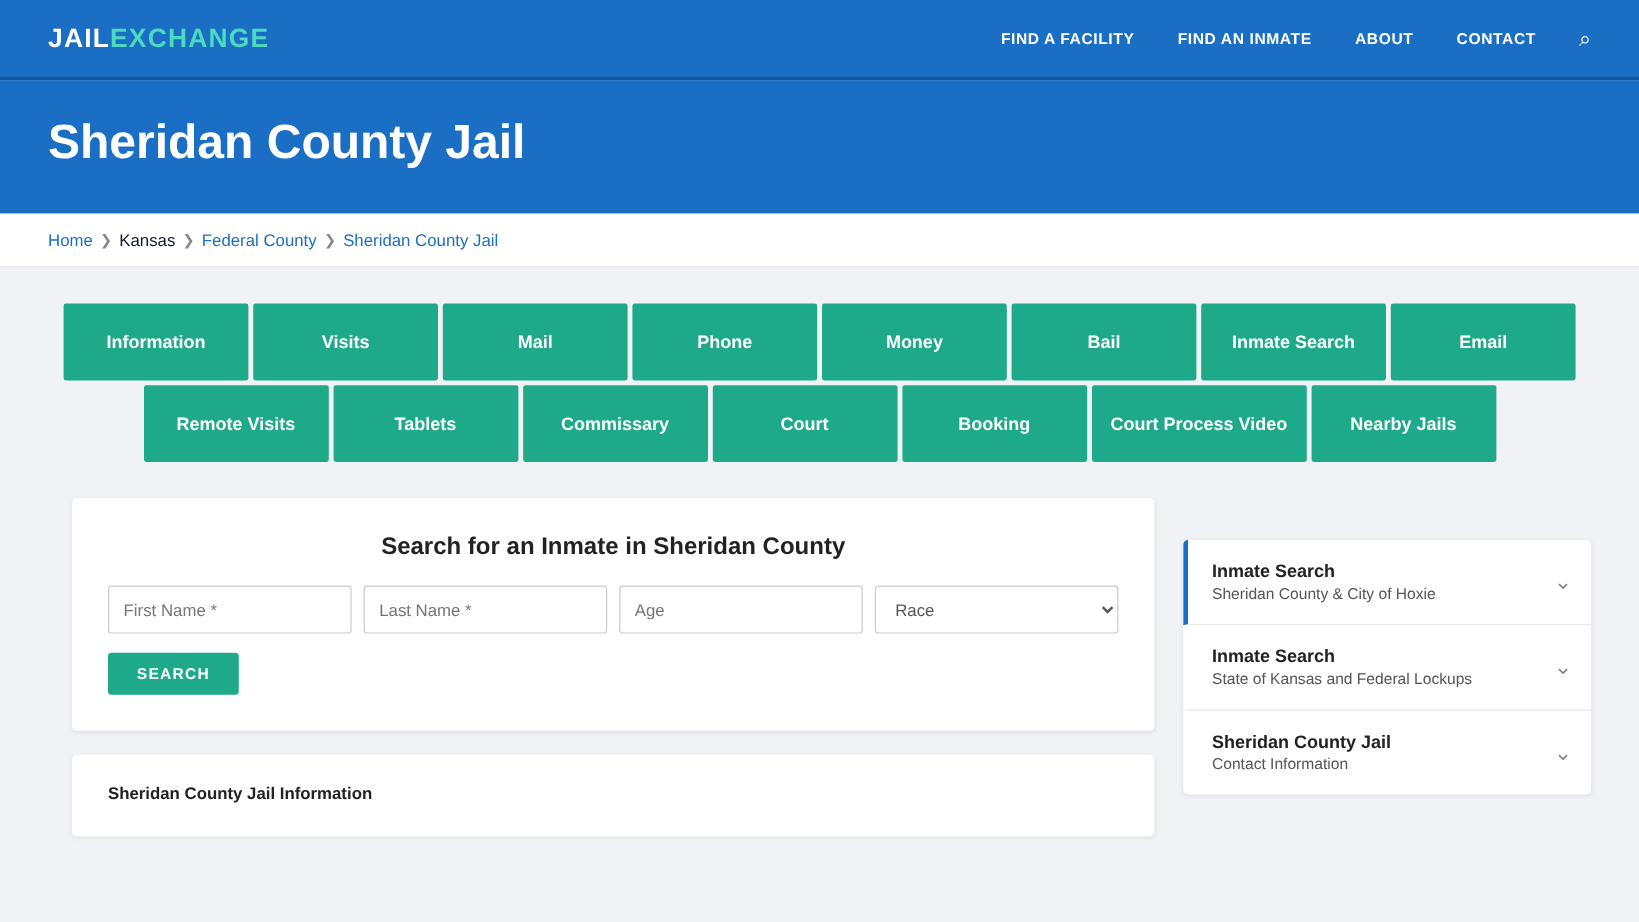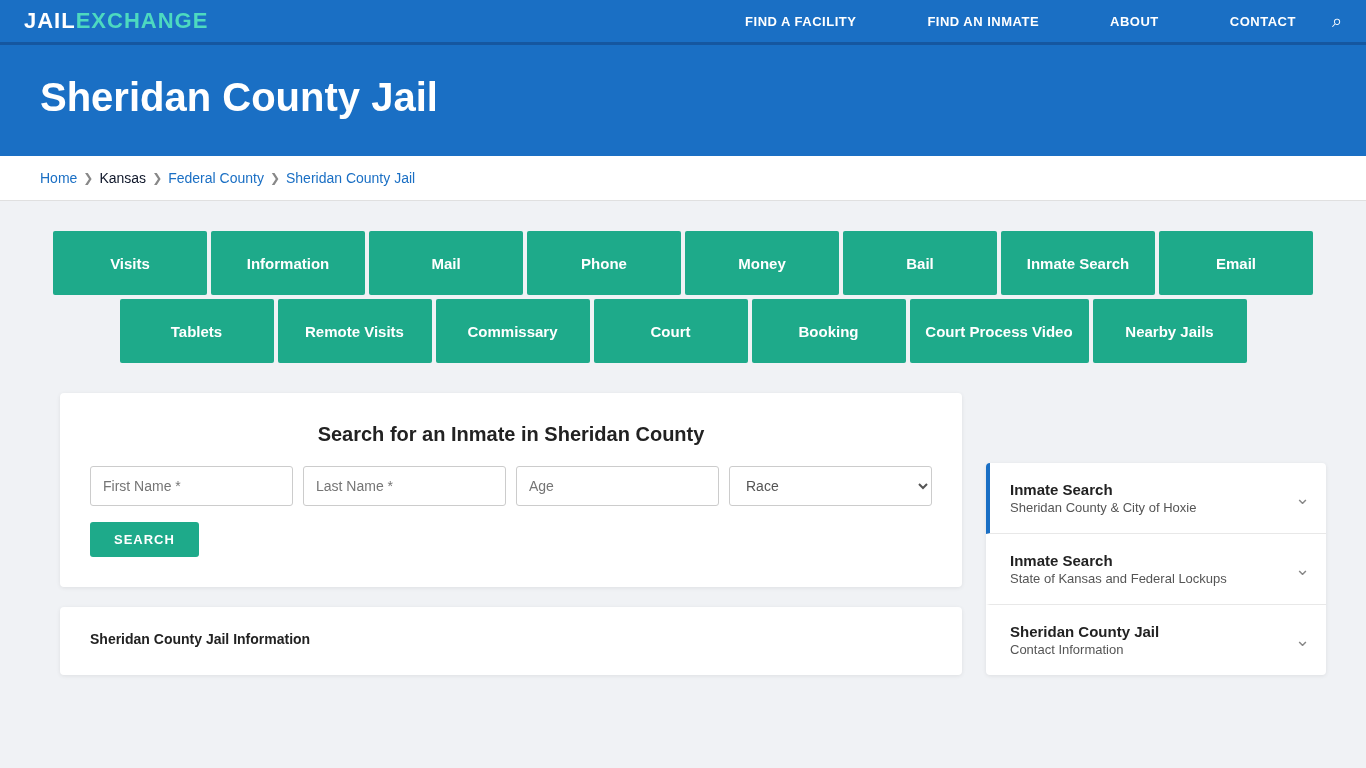--- a/index.html
+++ b/index.html
@@ -4,22 +4,22 @@
   <style>
     * { margin: 0; padding: 0; box-sizing: border-box; }
     body { font-family: 'Arial', sans-serif; background: #f0f2f5; color: #333; }
 
     
     .navbar {
       background: #1a6fc4;
       display: flex;
       align-items: center;
       justify-content: space-between;
-      padding: 0 24px;
-      height: 45px;
+      padding: 0 40px;
+      height: 67px;
       border-bottom: 3px solid #1557a0;
     }
     .navbar-brand {
       display: flex;
       align-items: center;
       gap: 0;
       text-decoration: none;
     }
     .brand-jail {
       font-weight: 900;
@@ -38,21 +38,20 @@
       align-items: center;
       gap: 36px;
     }
     .nav-link {
       color: #fff;
       text-decoration: none;
       font-size: 13px;
       font-weight: 700;
       letter-spacing: 0.5px;
       cursor: pointer;
-      margin-left: 35px;
     }
     .nav-search-icon {
       color: #fff;
       font-size: 18px;
       cursor: pointer;
     }
 
     
     .hero {
       background: #1a6fc4;
@@ -117,21 +116,21 @@
       display: flex;
       align-items: center;
       justify-content: center;
       text-align: center;
     }
 
     
     .two-col {
       display: flex;
       gap: 24px;
-      align-items: flex-end;
+      align-items: center;
       padding-left: 20px;
     }
     .col-left {
       flex: 1;
       min-width: 0;
     }
     .col-right {
       width: 340px;
       flex-shrink: 0;
     }
@@ -265,30 +264,30 @@
     <span class="sep">❯</span>
     <a href="#" style="color:#1a6fc4;text-decoration:none;font-size:14px;">Federal County</a>
     <span class="sep">❯</span>
     <span class="current" style="color:#1a6fc4;font-size:14px;">Sheridan County Jail</span>
   </nav>
 </div>
 
 <div class="main-content">
 
   <div class="buttons-grid">
+    <button class="jail-btn">Information</button>
     <button class="jail-btn">Visits</button>
-    <button class="jail-btn">Information</button>
     <button class="jail-btn">Mail</button>
     <button class="jail-btn">Phone</button>
     <button class="jail-btn">Money</button>
     <button class="jail-btn">Bail</button>
     <button class="jail-btn">Inmate Search</button>
     <button class="jail-btn">Email</button>
+    <button class="jail-btn">Remote Visits</button>
     <button class="jail-btn">Tablets</button>
-    <button class="jail-btn">Remote Visits</button>
     <button class="jail-btn">Commissary</button>
     <button class="jail-btn">Court</button>
     <button class="jail-btn">Booking</button>
     <button class="jail-btn" style="width:179px;">Court Process Video</button>
     <button class="jail-btn">Nearby Jails</button>
   </div>
 
   <div class="two-col">
 
     <div class="col-left">

